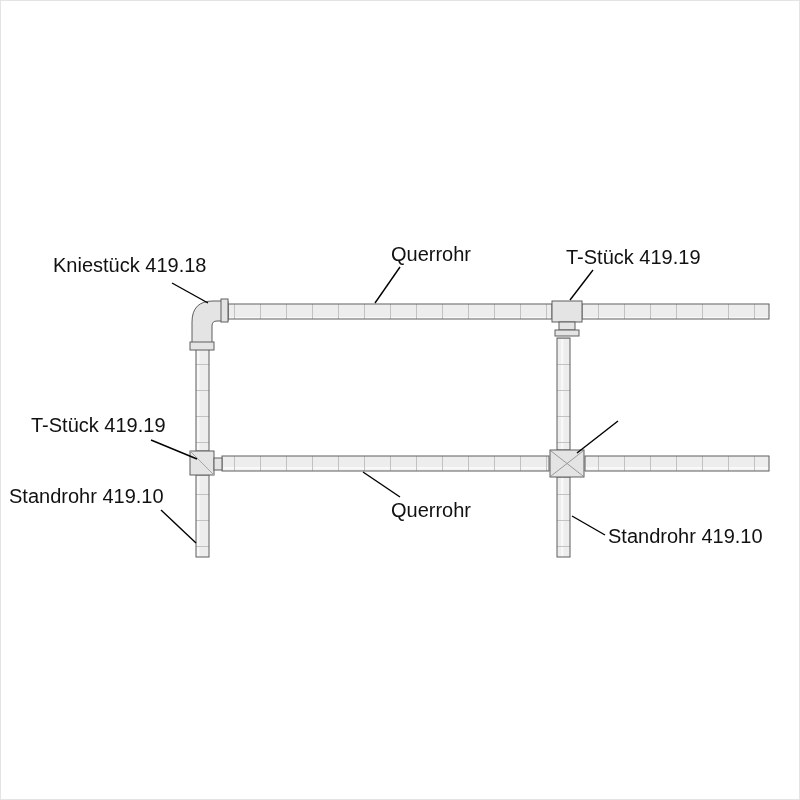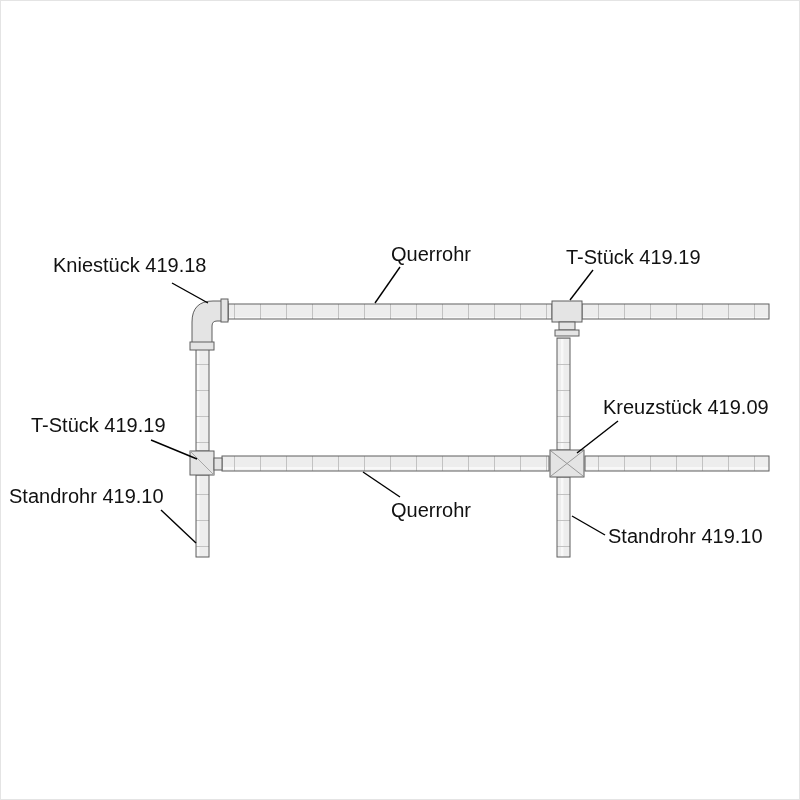--- a/index.html
+++ b/index.html
@@ -106,19 +106,18 @@
   <div class="label" id="lbl-kniestueck">Kniestück 419.18</div>
 
   <div class="label" id="lbl-querrohr-top">Querrohr</div>
 
   <div class="label" id="lbl-tstueck-top">T-Stück 419.19</div>
 
   <div class="label" id="lbl-tstueck-left">T-Stück 419.19</div>
 
   <div class="label" id="lbl-standrohr-left">Standrohr 419.10</div>
 
-  <div class="label" id="lbl-kreuzstueck">Kreuzstück 419.09</div>
 
   <div class="label" id="lbl-querrohr-mid">Querrohr</div>
 
   <div class="label" id="lbl-standrohr-right">Standrohr 419.10</div>
 
 </div>
 
 </body></html>

